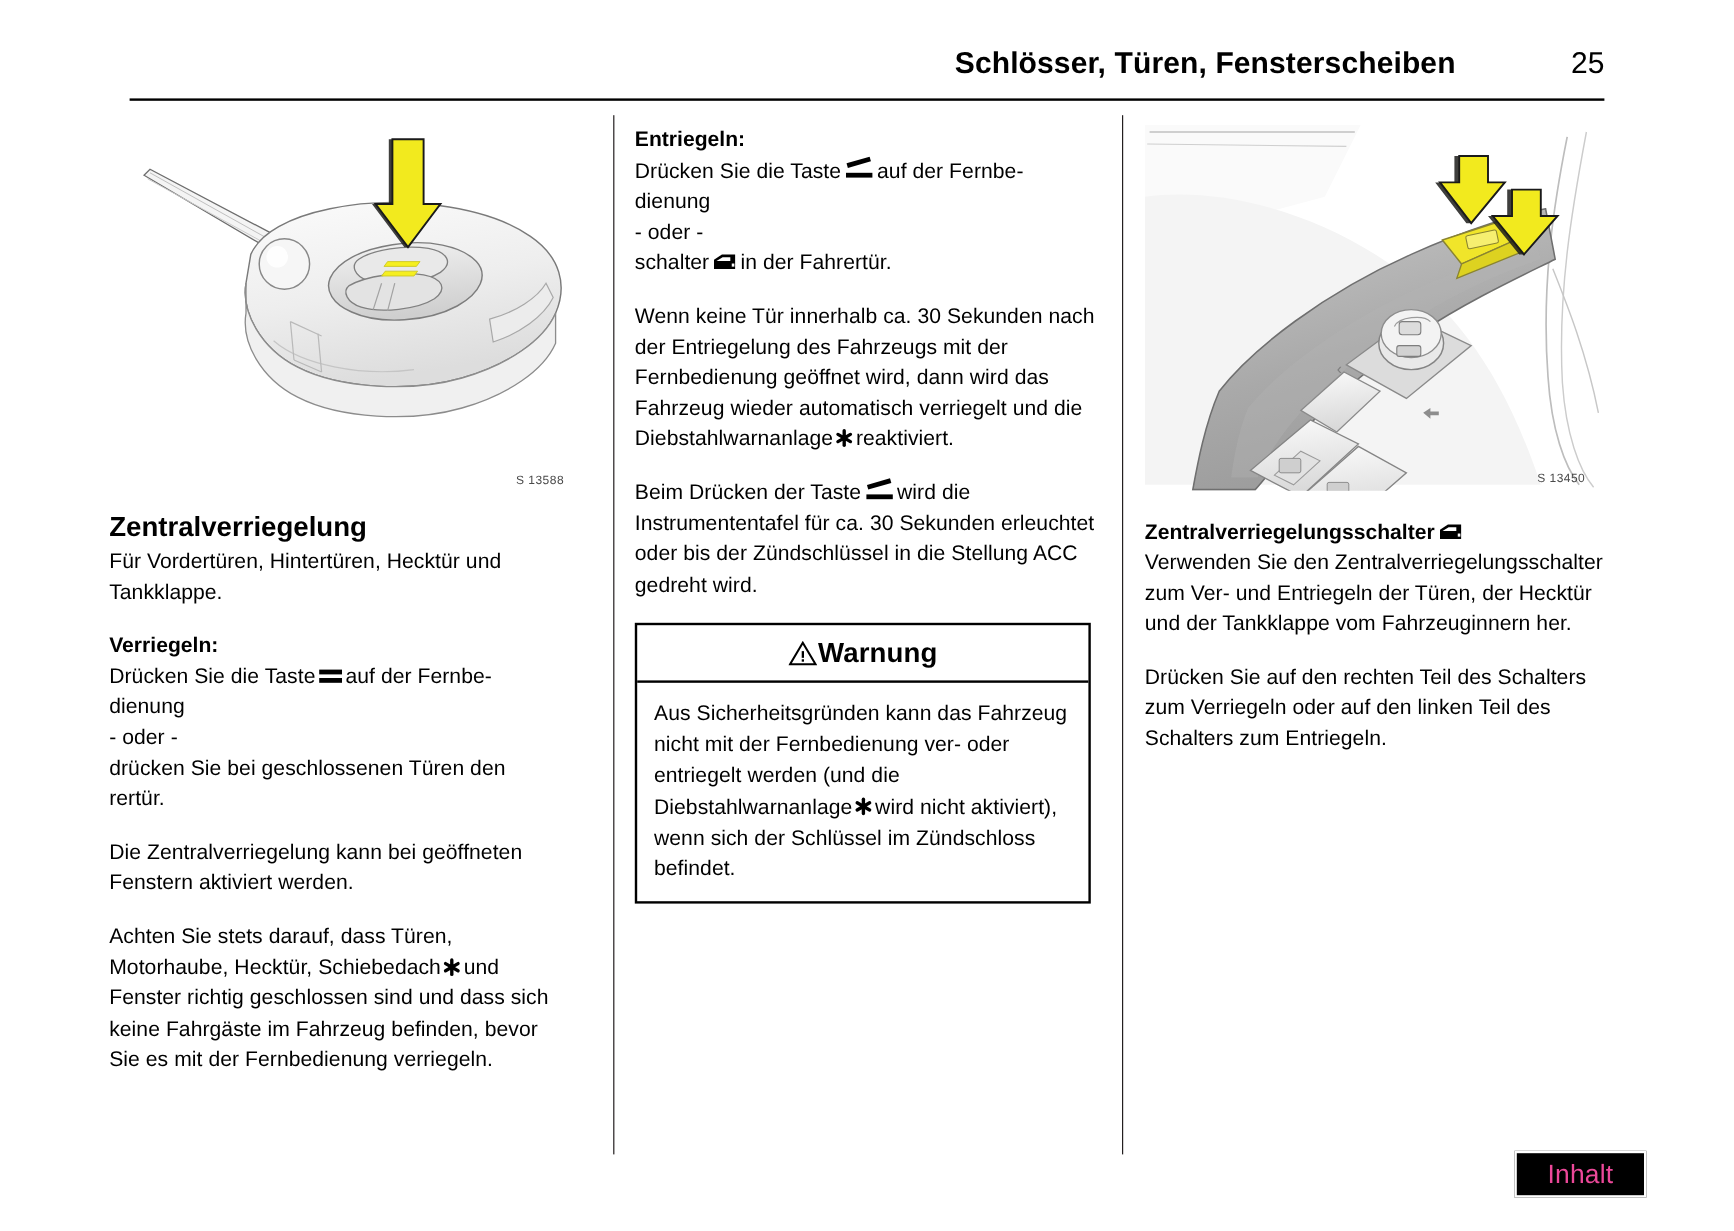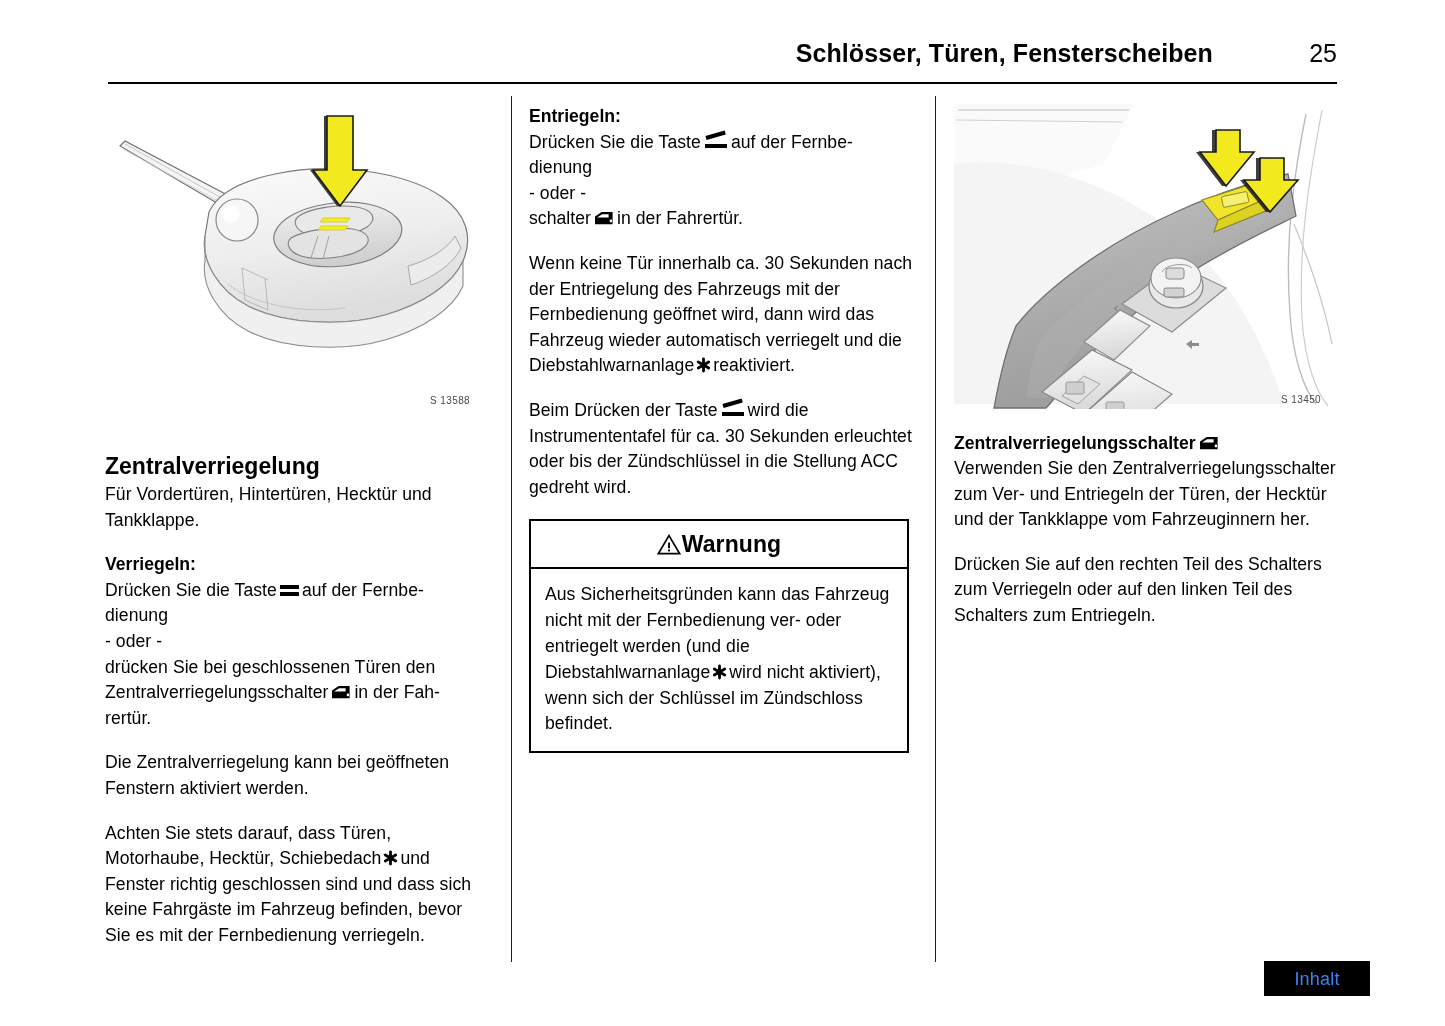--- a/index.html
+++ b/index.html
@@ -64,21 +64,21 @@
     background: #231f20;
   }
   #col-rule-1 { left: 511px; }
   #col-rule-2 { left: 935px; }
 
   
   .column {
     position: absolute;
     top: 100px;
   }
-  #column-1 { left: 105px; width: 386px; margin-top: 27px; }
+  #column-1 { left: 91px; width: 386px; }
   #column-2 { left: 529px; width: 386px; }
   #column-3 { left: 954px; width: 386px; }
 
   p, h2, h3 {
     margin: 0;
   }
   .body-text {
     font-size: 17.6px;
     line-height: 25.6px;
     letter-spacing: 0.05px;
@@ -233,22 +233,22 @@
     width: 110px;
     height: 39px;
     background: #000000;
     border: 2px solid #ffffff;
     box-sizing: border-box;
     display: flex;
     align-items: center;
     justify-content: center;
   }
   #inhalt-label {
-    color: #3b82f6;
-    font-size: 18px;
+    color: #ec4899;
+    font-size: 22px;
     line-height: 22px;
     letter-spacing: 0.2px;
   }
 </style>
 </head>
 <body>
 
 <div id="page">
 
   <div id="header">
@@ -407,27 +407,20 @@
     <h2 class="section-title">Zentralverriegelung</h2>
     <p class="body-text para">Für Vordertüren, Hintertüren, Hecktür und Tankklappe.</p>
 
     <p class="sub-title">Verriegeln:</p>
     <p class="body-text para-tight">
       <span>Drücken Sie die Taste</span><span class="sym sym-lock"></span><span>auf der Fernbe-</span>
     </p>
     <p class="body-text para-tight">dienung</p>
     <p class="body-text para-tight">- oder -</p>
     <p class="body-text para-tight">drücken Sie bei geschlossenen Türen den</p>
-    <p class="body-text para-tight">
-      <span>Zentralverriegelungsschalter</span><span class="sym sym-door"><svg viewBox="0 0 20 15" xmlns="http://www.w3.org/2000/svg">
-            <path d="M1,13.2 L1,5.4 L7.6,1.1 L18.6,1.1 L18.6,13.2 Z" fill="#000"></path>
-            <path d="M3.1,6.6 L8.2,3.3 L14.6,3.3 L14.6,6.6 Z" fill="#fff"></path>
-            <rect x="15.8" y="8.6" width="2.2" height="2.6" fill="#fff"></rect>
-          </svg></span><span>in der Fah-</span>
-    </p>
     <p class="body-text para">rertür.</p>
 
     <p class="body-text para">Die Zentralverriegelung kann bei geöffneten Fenstern aktiviert werden.</p>
 
     <p class="body-text para">
       <span>Achten Sie stets darauf, dass Türen, Motorhaube, Hecktür, Schiebedach</span><span class="sym sym-star"><svg viewBox="0 0 15 16" xmlns="http://www.w3.org/2000/svg">
             <g fill="#000">
               <rect x="6.1" y="0.6" width="2.8" height="14.8" rx="1.4"></rect>
               <rect x="6.1" y="0.6" width="2.8" height="14.8" rx="1.4" transform="rotate(60 7.5 8)"></rect>
               <rect x="6.1" y="0.6" width="2.8" height="14.8" rx="1.4" transform="rotate(120 7.5 8)"></rect>

